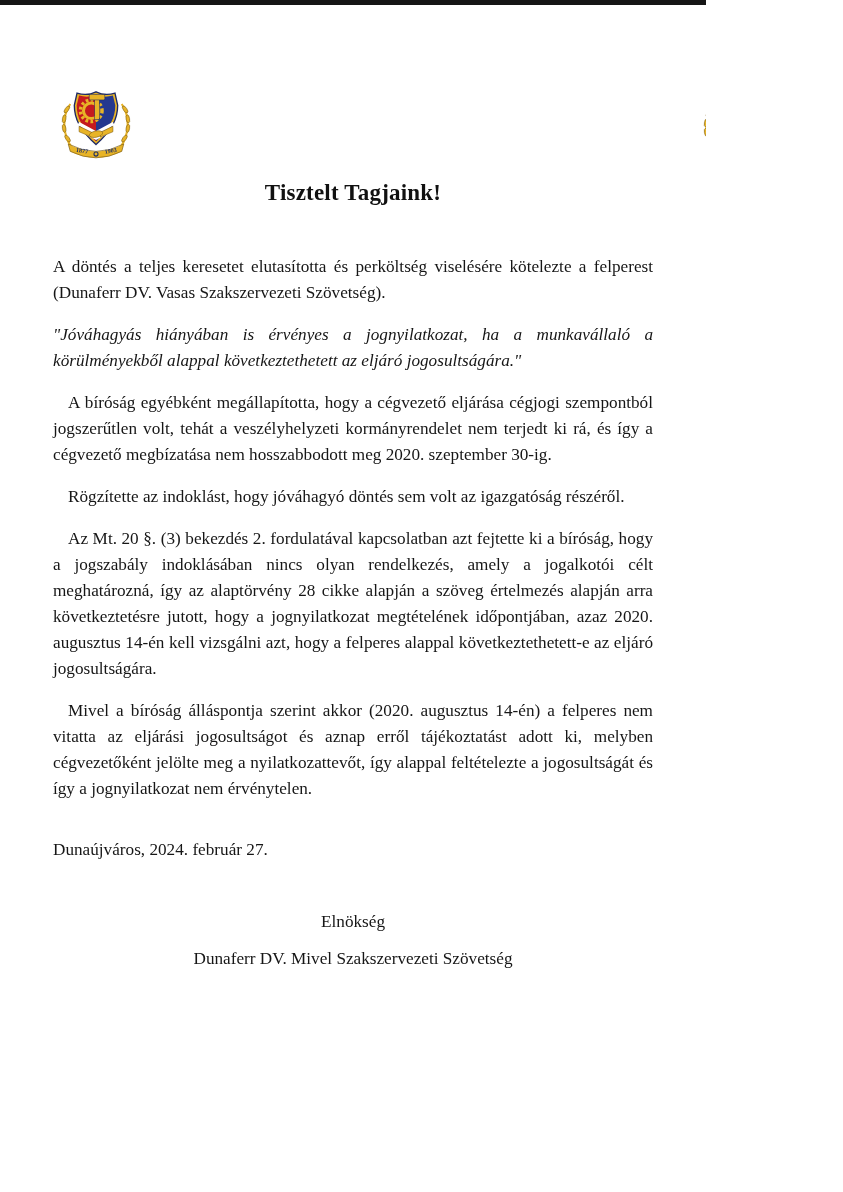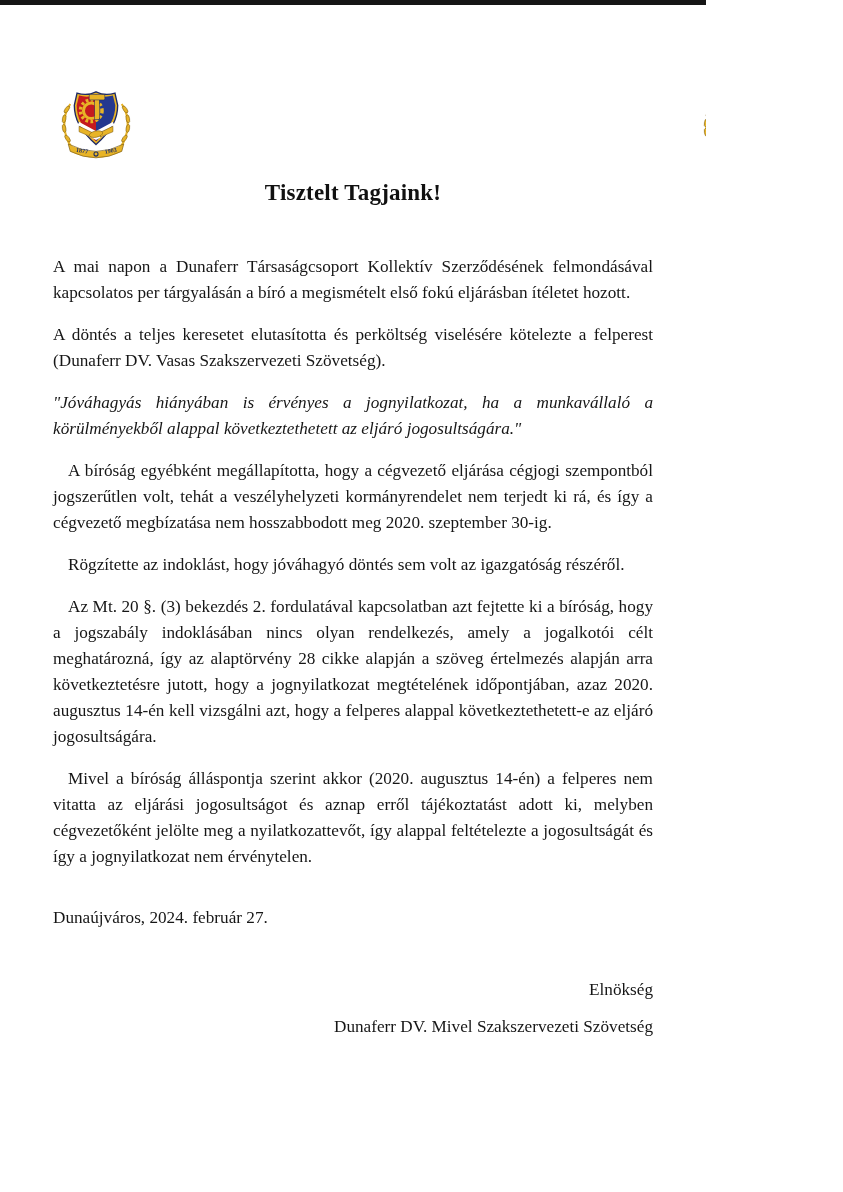--- a/index.html
+++ b/index.html
@@ -62,20 +62,21 @@
   }
   .signature {
     margin-top: 46px;
     text-align: right;
   }
   .signature p {
     margin: 0;
     font-size: 17.2px;
     line-height: 26px;
     color: #161616;
+    text-align: center;
   }
   .signature p + p { margin-top: 11px; }
 
   
   .emblem-gold   { fill: #e8b427; stroke: #7a5a12; stroke-width: 0.8; }
   .emblem-text   { font-family: "Liberation Serif", serif; font-size: 9px; font-weight: bold; fill: #203066; }
 </style>
 </head>
 <body>
 
@@ -178,21 +179,20 @@
       <path d="M19,87 Q60,109 101,87 L98,98 Q60,117 22,98 Z" fill="#e8b427" stroke="#7a5a12" stroke-width="1"></path>
       <text class="emblem-text" x="39" y="100" text-anchor="middle" transform="rotate(9 39 100)">1877</text>
       <circle cx="60" cy="102" r="3" fill="none" stroke="#203066" stroke-width="1.6"></circle>
       <text class="emblem-text" x="82" y="100" text-anchor="middle" transform="rotate(-9 82 100)">1903</text>
     </g>
   </svg>
 
   <h1 class="doc-title">Tisztelt Tagjaink!</h1>
 
   <main class="body-text">
-    <p class="par">A mai napon a Dunaferr Társaságcsoport Kollektív Szerződésének felmondásával kapcsolatos per tárgyalásán a bíró a megismételt első fokú eljárásban ítéletet hozott.</p>
     <p class="par">A döntés a teljes keresetet elutasította és perköltség viselésére kötelezte a felperest (Dunaferr DV. Vasas Szakszervezeti Szövetség).</p>
     <p class="par quote">"Jóváhagyás hiányában is érvényes a jognyilatkozat, ha a munkavállaló a körülményekből alappal következtethetett az eljáró jogosultságára."</p>
     <p class="par indent">A bíróság egyébként megállapította, hogy a cégvezető eljárása cégjogi szempontból jogszerűtlen volt, tehát a veszélyhelyzeti kormányrendelet nem terjedt ki rá, és így a cégvezető megbízatása nem hosszabbodott meg 2020. szeptember 30-ig.</p>
     <p class="par indent">Rögzítette az indoklást, hogy jóváhagyó döntés sem volt az igazgatóság részéről.</p>
     <p class="par indent">Az Mt. 20 §. (3) bekezdés 2. fordulatával kapcsolatban azt fejtette ki a bíróság, hogy a jogszabály indoklásában nincs olyan rendelkezés, amely a jogalkotói célt meghatározná, így az alaptörvény 28 cikke alapján a szöveg értelmezés alapján arra következtetésre jutott, hogy a jognyilatkozat megtételének időpontjában, azaz 2020. augusztus 14-én kell vizsgálni azt, hogy a felperes alappal következtethetett-e az eljáró jogosultságára.</p>
     <p class="par indent">Mivel a bíróság álláspontja szerint akkor (2020. augusztus 14-én) a felperes nem vitatta az eljárási jogosultságot és aznap erről tájékoztatást adott ki, melyben cégvezetőként jelölte meg a nyilatkozattevőt, így alappal feltételezte a jogosultságát és így a jognyilatkozat nem érvénytelen.</p>
   </main>
 
   <p class="date-line">Dunaújváros, 2024. február 27.</p>
 

